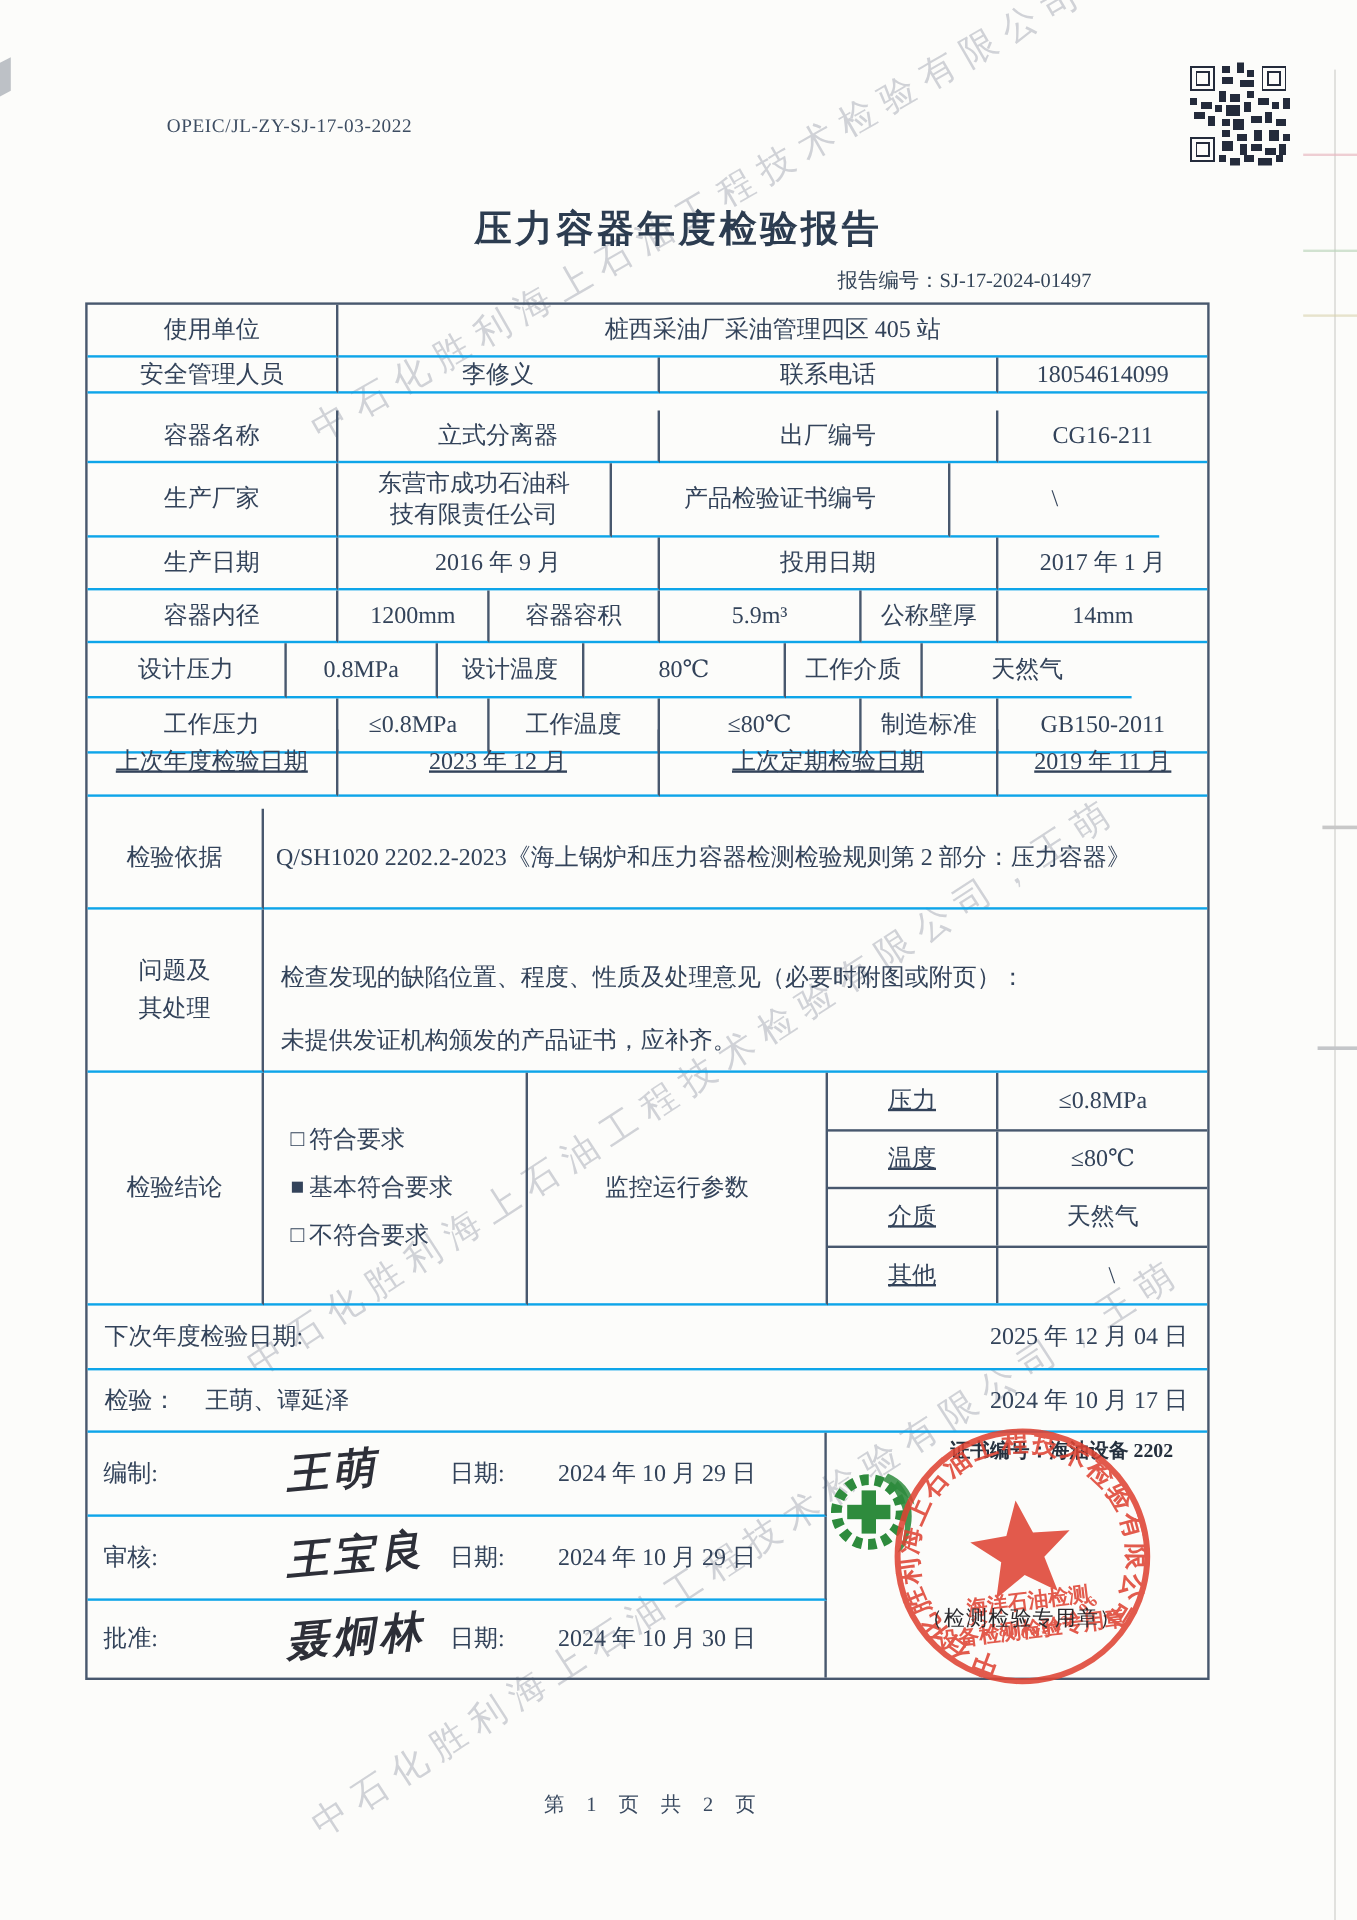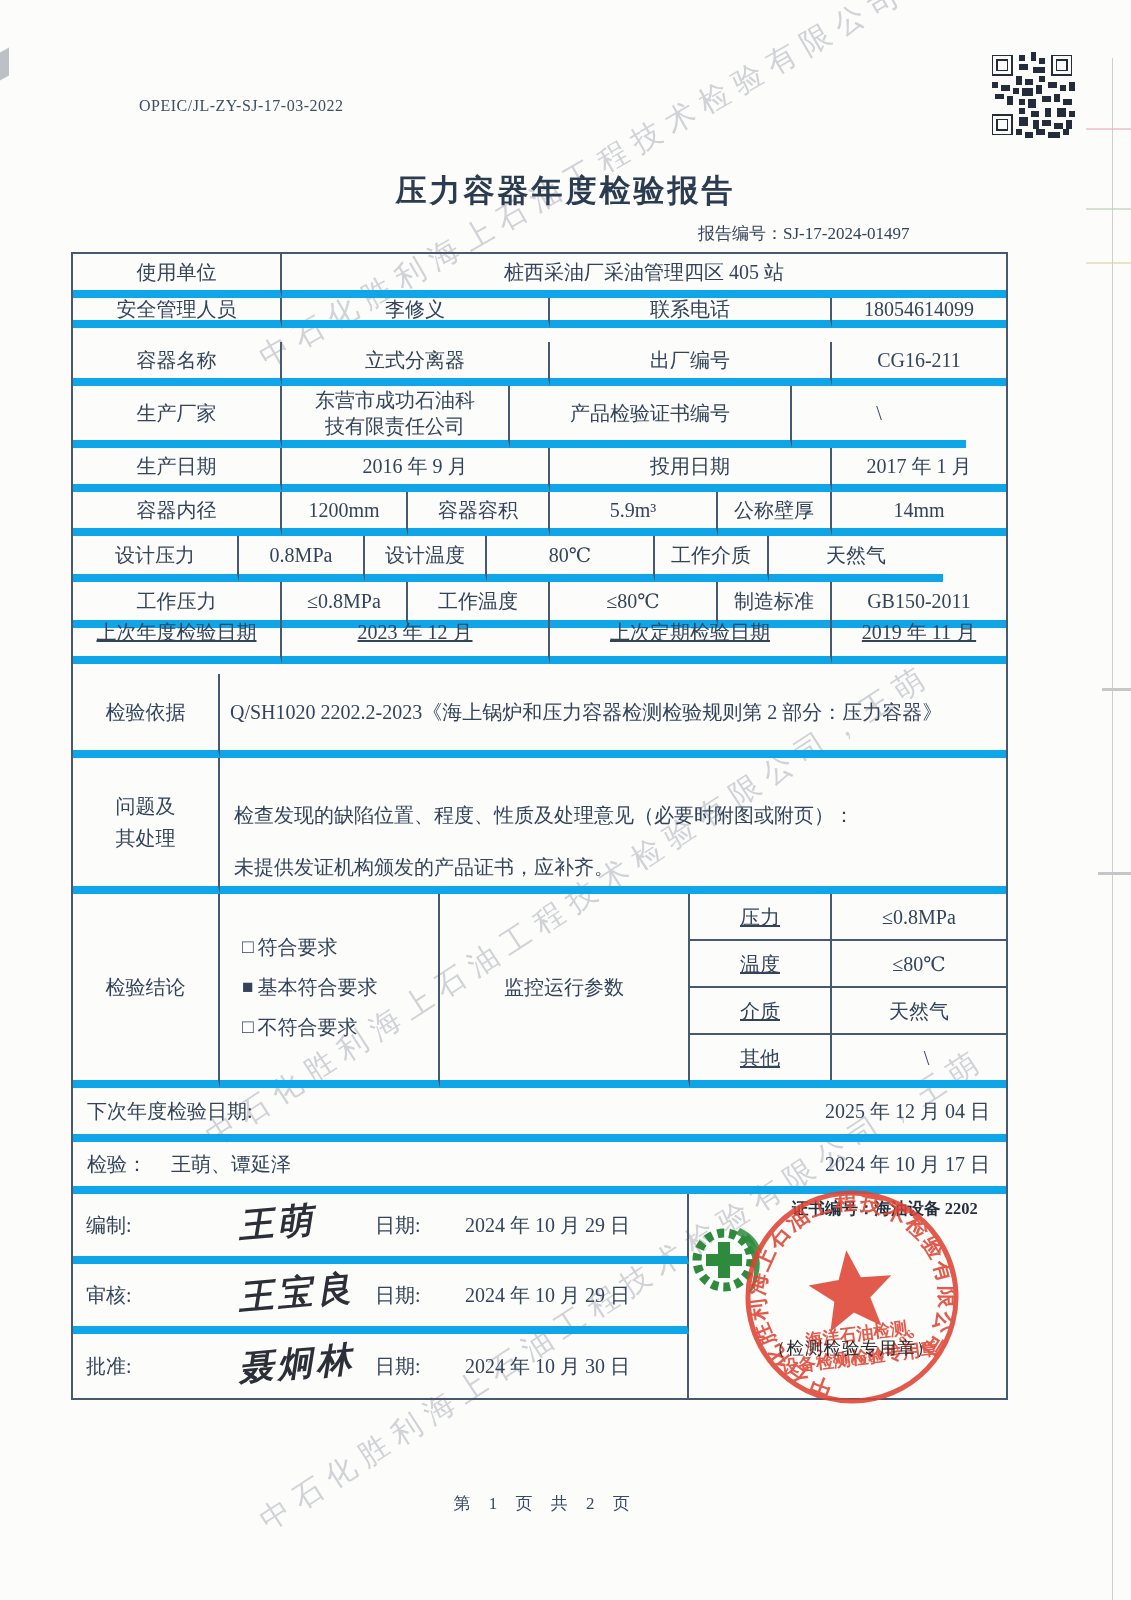--- a/index.html
+++ b/index.html
@@ -10,21 +10,21 @@
     color:#33435a;
   }
   .abs{position:absolute;}
   .doc-code{left:139px;top:97px;font-size:16px;letter-spacing:.5px;color:#3d4d62;}
   .title{left:0;width:1131px;top:170px;text-align:center;font-size:31px;font-weight:bold;letter-spacing:3px;color:#2c3c50;}
   .report-no{left:698px;top:222px;font-size:17px;color:#344458;}
 
   
   .tframe{left:71px;top:252px;width:937px;height:1148px;border:2px solid #48586e;box-sizing:border-box;}
   .trow{position:absolute;left:0;width:933px;display:flex;box-sizing:border-box;}
-  .cell{box-sizing:border-box;border-right:2px solid #48586e;border-bottom:8px solid #0ea5e9;
+  .cell{box-sizing:border-box;border-right:2px solid #48586e;border-bottom:2px solid #0ea5e9;
         display:flex;align-items:center;justify-content:center;font-size:20px;line-height:1.3;
         text-align:center;overflow:hidden;}
   .cell.last{border-right:none;}
   .cell.nob{border-bottom:none;}
   .cell.plain{border-right:none;}
   .leftpad{justify-content:flex-start;padding-left:14px;text-align:left;}
   .twolines{padding:0 24px;}
   .subgrid{flex-direction:column;align-items:stretch;padding:0;}
   .subrow{flex:1;display:flex;box-sizing:border-box;border-bottom:2px solid #48586e;}
   .subrow.lastsub{border-bottom:none;gap:15px;}

